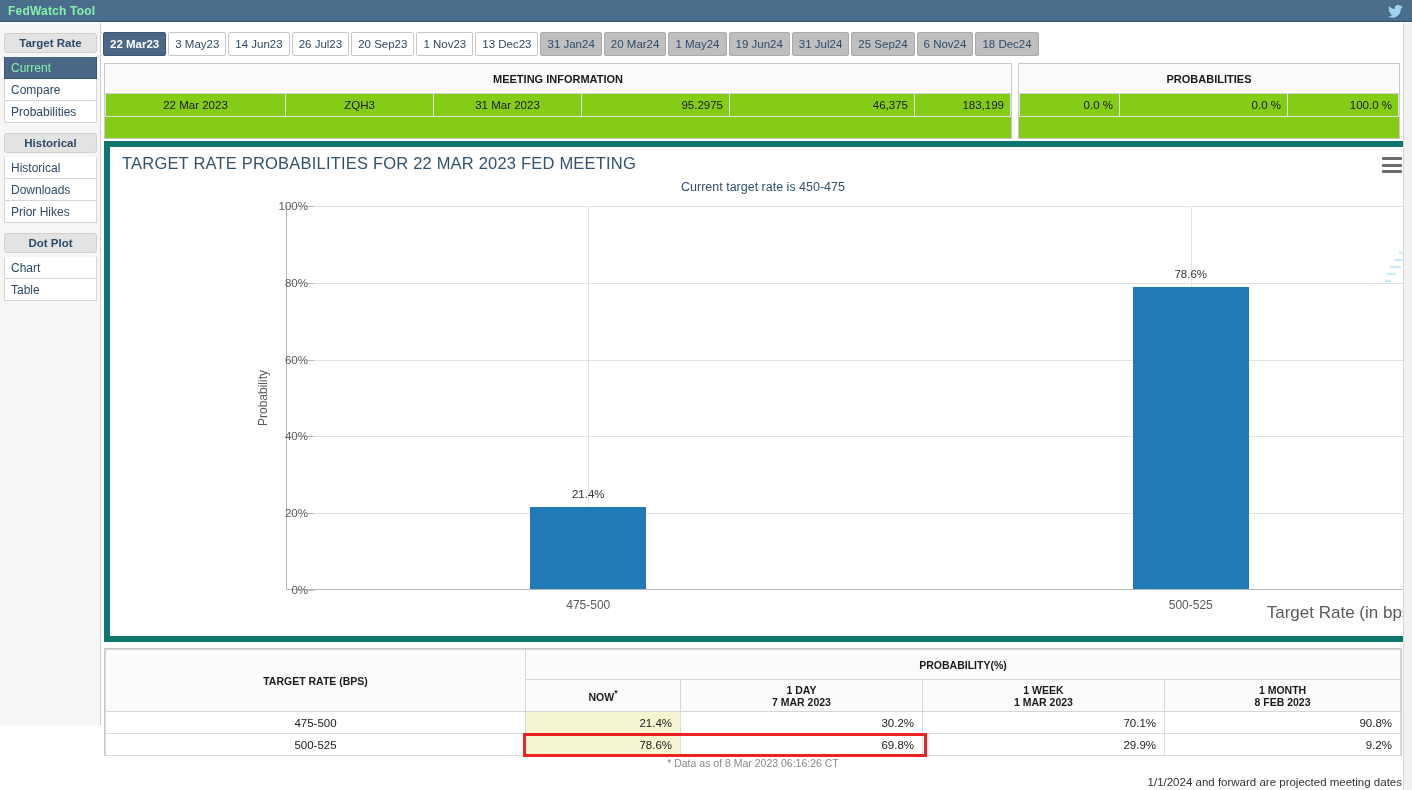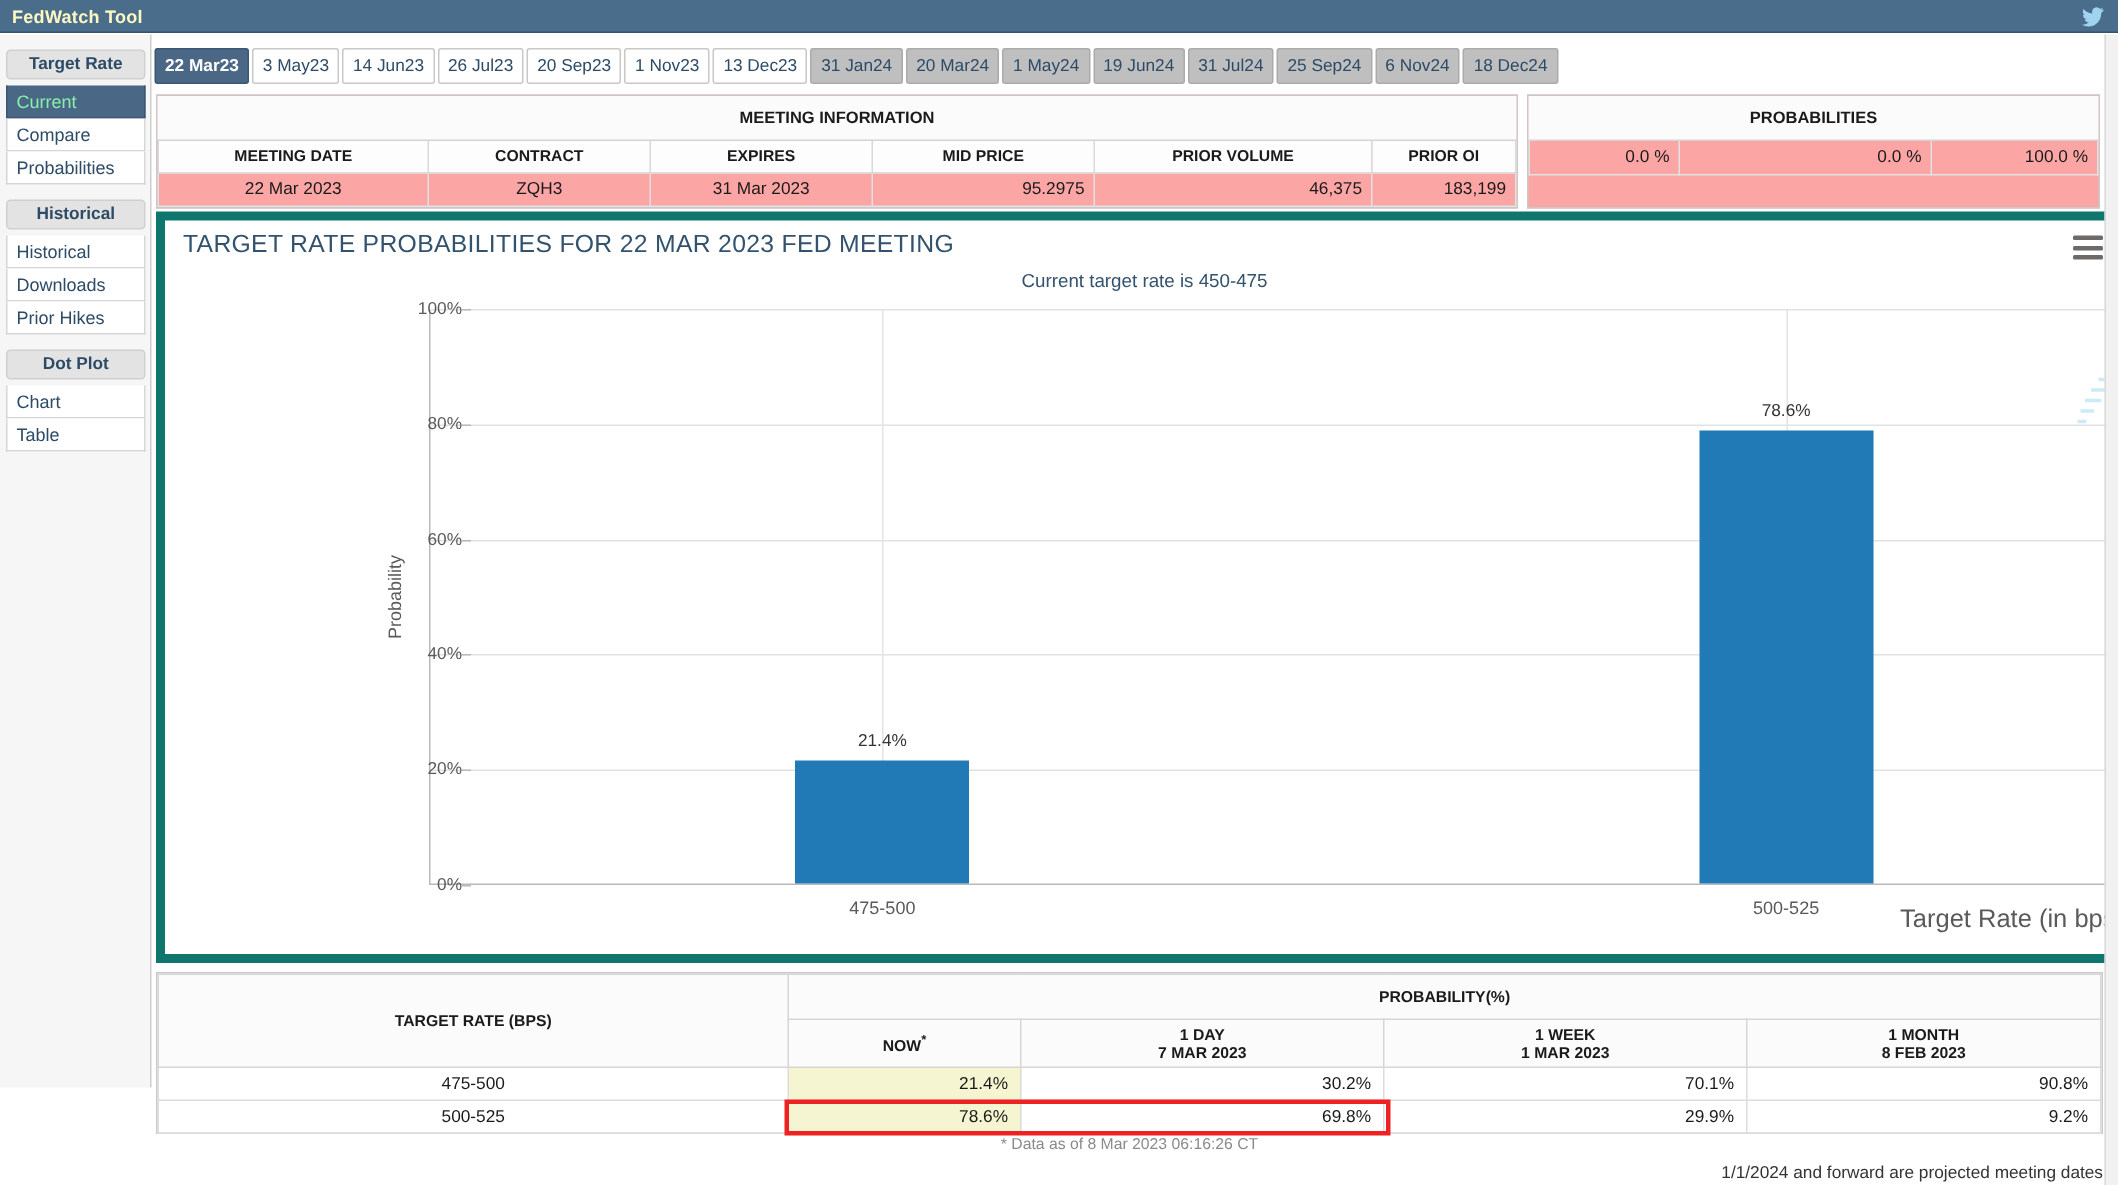--- a/index.html
+++ b/index.html
@@ -9,21 +9,21 @@
     overflow: hidden;
     background: #ffffff;
     font-family: "Liberation Sans", sans-serif;
   }
 
   
   #titlebar {
     position: absolute; left: 0; top: 0; width: 1412px; height: 22px;
     background: #4a6d8c;
     border-bottom: 1px solid #35526b;
-    color: #fef9c3;
+    color: #86efac;
     font-size: 12px; font-weight: bold;
     display: flex; align-items: center;
   }
   #titlebar .tb-text { margin-left: 8px; letter-spacing: .2px; }
   #twitter-icon {
     position: absolute; right: 8px; top: 3px;
     width: 18px; height: 16px;
   }
 
   
@@ -77,21 +77,21 @@
   .tab.projected { background: #bfbfbf; border-color: #ababab; }
   .tab.active {
     background: #4a6786; color: #ffffff; border-color: #3c5672; font-weight: bold;
   }
 
   
   #toprow { position: absolute; left: 104px; top: 63px; width: 1298px; height: 76px; }
   .panel {
     position: absolute; top: 0;
     border: 1px solid #c9c9c9;
-    background: #fca5a5;
+    background: #84cc16;
   }
   #meeting-panel { left: 0; width: 908px; height: 76px; }
   #prob-panel { left: 914px; width: 382px; height: 76px; }
   .panel-title {
     height: 30px; line-height: 30px; text-align: center;
     font-size: 11px; font-weight: bold; color: #1a1a1a;
     background: #fbfbfb;
     border-bottom: 1px solid #d4d4d4;
   }
   table.grid { width: 100%; border-collapse: collapse; table-layout: fixed; }
@@ -260,28 +260,20 @@
     <table class="grid">
       <colgroup>
           <col style="width:180px">
           <col style="width:148px">
           <col style="width:148px">
           <col style="width:148px">
           <col style="width:185px">
           <col>
         </colgroup>
       <tbody>
-          <tr>
-        <th>MEETING DATE</th>
-        <th>CONTRACT</th>
-        <th>EXPIRES</th>
-        <th>MID PRICE</th>
-        <th>PRIOR VOLUME</th>
-        <th>PRIOR OI</th>
-      </tr>
       <tr>
         <td>22 Mar 2023</td>
         <td>ZQH3</td>
         <td>31 Mar 2023</td>
         <td class="num">95.2975</td>
         <td class="num">46,375</td>
         <td class="num">183,199</td>
       </tr>
     </tbody>
       </table>

